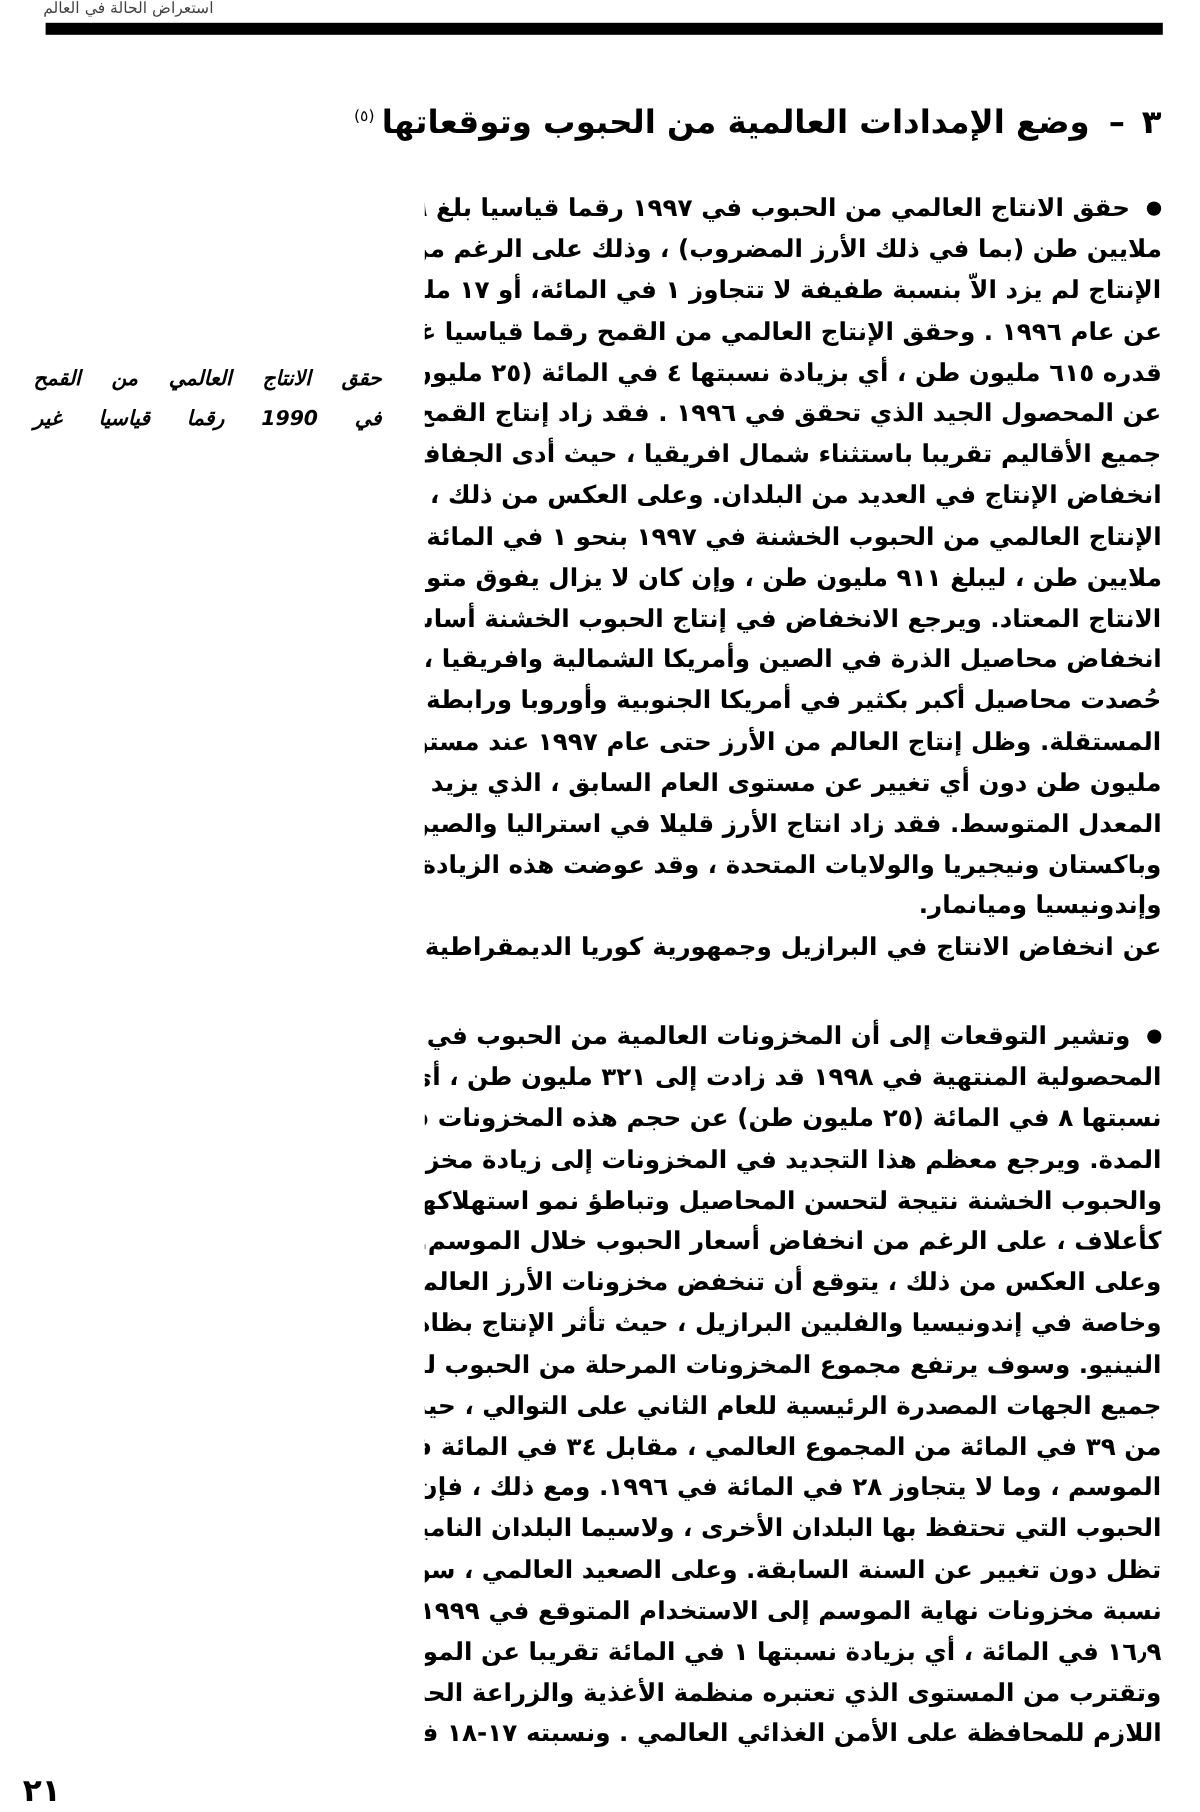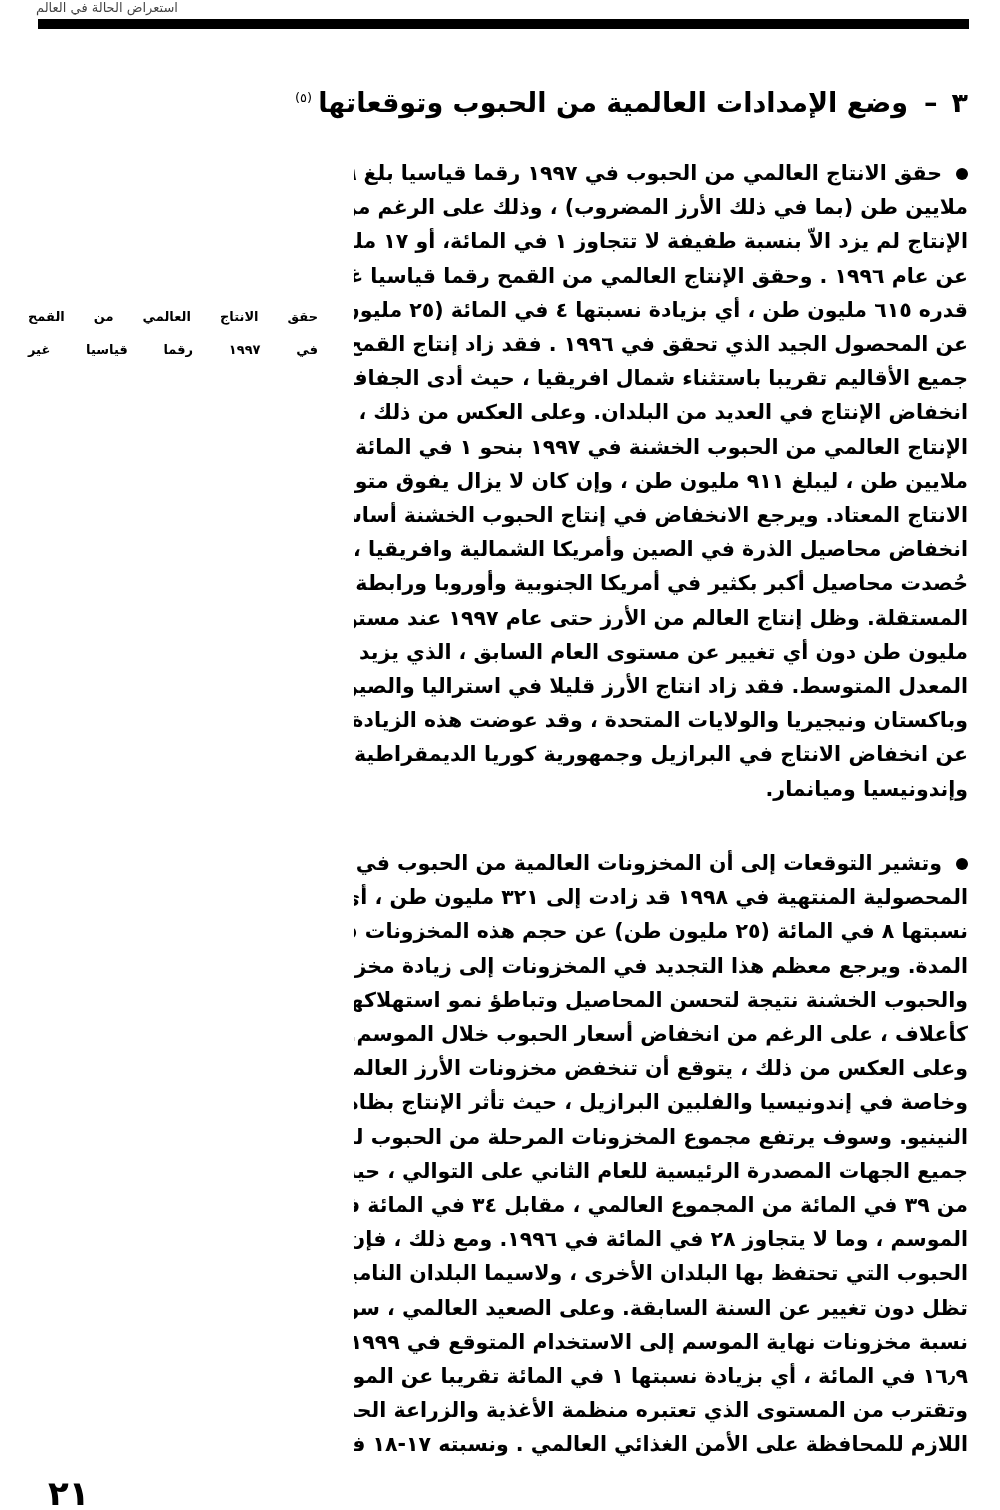--- a/index.html
+++ b/index.html
@@ -34,26 +34,26 @@
     .para .line.last { text-align-last: right; }
     .bullet {
       display: inline-block; width: 12px; height: 12px; border-radius: 50%;
       background: #000; margin-left: 14px; vertical-align: middle;
     }
     #para1 { top: 156px; }
     #para2 { top: 846px; }
     .side-note {
       position: absolute; left: 28px; top: 300px; width: 290px;
       direction: rtl; text-align: justify; text-align-last: right;
-      font-weight: bold; font-size: 13px; line-height: 33px;
+      font-style: italic; font-weight: bold; font-size: 17px; line-height: 33px;
     }
     .side-note .line { display: block; white-space: nowrap; text-align-last: justify; }
     .side-note .line.last { text-align-last: right; }
     .page-number {
-      position: absolute; left: 48px; top: 1478px; font-size: 34px; font-weight: bold;
+      position: absolute; left: 19px; top: 1478px; font-size: 26px; font-weight: bold;
       direction: rtl; line-height: 30px;
     }
   </style>
 </head>
 <body>
 
 <div class="running-head">استعراض الحالة في العالم</div>
 <div class="top-rule"></div>
 
 <h2 class="section-title" style="margin:0;text-align:center;">
@@ -72,22 +72,22 @@
       <span class="line"><span>انخفاض الإنتاج في العديد من البلدان. وعلى العكس من ذلك ، انخفض</span></span>
       <span class="line"><span>الإنتاج العالمي من الحبوب الخشنة في ١٩٩٧ بنحو ١ في المائة ، أو ٨</span></span>
       <span class="line"><span>ملايين طن ، ليبلغ ٩١١ مليون طن ، وإن كان لا يزال يفوق متوسط</span></span>
       <span class="line"><span>الانتاج المعتاد. ويرجع الانخفاض في إنتاج الحبوب الخشنة أساسا إلى</span></span>
       <span class="line"><span>انخفاض محاصيل الذرة في الصين وأمريكا الشمالية وافريقيا ، في حين</span></span>
       <span class="line"><span>حُصدت محاصيل أكبر بكثير في أمريكا الجنوبية وأوروبا ورابطة الدول</span></span>
       <span class="line"><span>المستقلة. وظل إنتاج العالم من الأرز حتى عام ١٩٩٧ عند مستوى ٥٧١</span></span>
       <span class="line"><span>مليون طن دون أي تغيير عن مستوى العام السابق ، الذي يزيد عن</span></span>
       <span class="line"><span>المعدل المتوسط. فقد زاد انتاج الأرز قليلا في استراليا والصين ومصر</span></span>
       <span class="line"><span>وباكستان ونيجيريا والولايات المتحدة ، وقد عوضت هذه الزيادة تقريبا</span></span>
+      <span class="line last"><span>وإندونيسيا وميانمار.</span></span>
       <span class="line"><span>عن انخفاض الانتاج في البرازيل وجمهورية كوريا الديمقراطية</span></span>
-      <span class="line last"><span>وإندونيسيا وميانمار.</span></span>
     </p>
 </div>
 
 <div class="body-col" id="para2">
   <p class="para" id="p2">
       <span class="line"><span class="bullet"></span><span>وتشير التوقعات إلى أن المخزونات العالمية من الحبوب في السنوات</span></span>
       <span class="line"><span>المحصولية المنتهية في ١٩٩٨ قد زادت إلى ٣٢١ مليون طن ، أي بزيادة</span></span>
       <span class="line"><span>نسبتها ٨ في المائة (٢٥ مليون طن) عن حجم هذه المخزونات في بداية</span></span>
       <span class="line"><span>المدة. ويرجع معظم هذا التجديد في المخزونات إلى زيادة مخزونات القمح</span></span>
       <span class="line"><span>والحبوب الخشنة نتيجة لتحسن المحاصيل وتباطؤ نمو استهلاكها</span></span>
@@ -102,16 +102,16 @@
       <span class="line"><span>تظل دون تغيير عن السنة السابقة. وعلى الصعيد العالمي ، سوف تقترب</span></span>
       <span class="line"><span>نسبة مخزونات نهاية الموسم إلى الاستخدام المتوقع في ١٩٩٨/١٩٩٩ من</span></span>
       <span class="line"><span>١٦٫٩ في المائة ، أي بزيادة نسبتها ١ في المائة تقريبا عن الموسم السابق ،</span></span>
       <span class="line"><span>وتقترب من المستوى الذي تعتبره منظمة الأغذية والزراعة الحد الأدنى</span></span>
       <span class="line last"><span>اللازم للمحافظة على الأمن الغذائي العالمي . ونسبته ١٧-١٨ في المائة.</span></span>
     </p>
 </div>
 
 <aside class="side-note" id="side">
     <span class="line"><span>حقق الانتاج العالمي من القمح</span></span>
-    <span class="line"><span>في ١٩٩٧ رقما قياسيا غير</span></span>
+    <span class="line"><span>في 1990 رقما قياسيا غير</span></span>
   </aside>
 
 <div class="page-number">٢١</div>
 
 </body></html>

